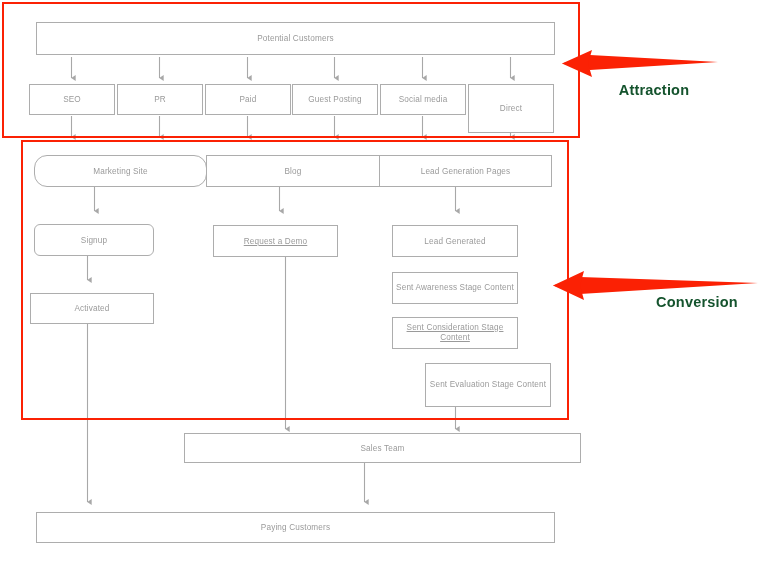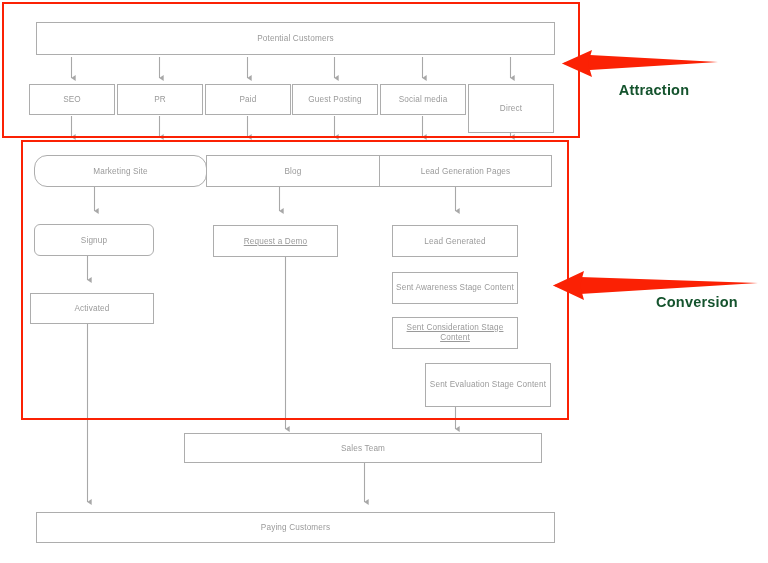--- a/index.html
+++ b/index.html
@@ -119,21 +119,21 @@
   <div class="node" style="left:30px; top:293px; width:124px; height:31px;">Activated</div>
 
   <div class="node" style="left:213px; top:225px; width:125px; height:32px;text-decoration:underline;">Request a Demo</div>
 
   <div class="node" style="left:392px; top:225px; width:126px; height:32px;">Lead Generated</div>
 
   <div class="node two-line" style="left:392px; top:272px; width:126px; height:32px;">Sent Awareness Stage Content</div>
   <div class="node two-line" style="left:392px; top:317px; width:126px; height:32px;text-decoration:underline;">Sent Consideration Stage Content</div>
   <div class="node two-line" style="left:401px; top:363px; width:126px; height:44px;margin-left:24px;">Sent Evaluation Stage Content</div>
 
-  <div class="node" style="left:184px; top:433px; width:358px; height:30px;">Sales Team</div>
+  <div class="node" style="left:184px; top:433px; width:397px; height:30px;">Sales Team</div>
 
   <div class="node" style="left:36px; top:512px; width:519px; height:31px;">Paying Customers</div>
 
   <div class="zone" style="left:2px; top:2px; width:578px; height:136px;"></div>
   <div class="zone" style="left:21px; top:140px; width:548px; height:280px;"></div>
 
   <svg class="svg-layer" viewBox="0 0 768 563" xmlns="http://www.w3.org/2000/svg">
 
     <g>
       <path d="M562,63.5 L590,55 L718,62 L590,70 Z" fill="#fb2104"></path>

